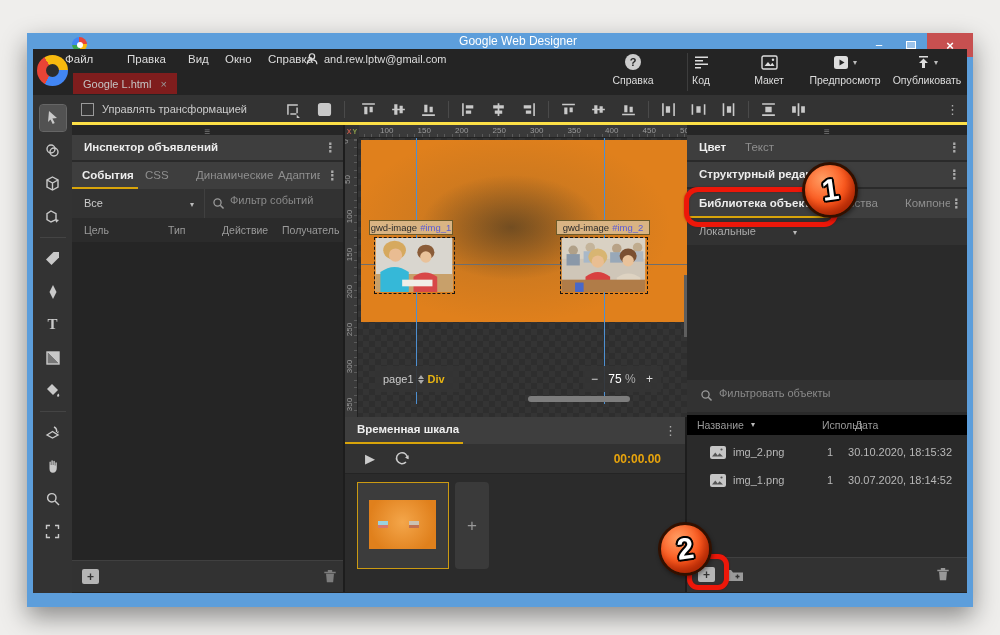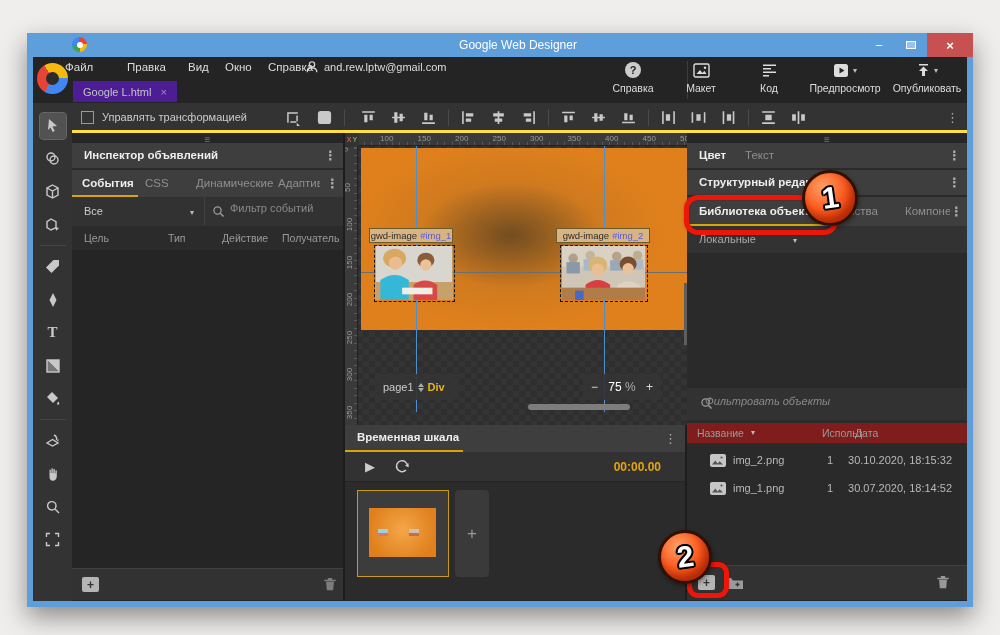--- a/index.html
+++ b/index.html
@@ -4,21 +4,21 @@
 <style>
   * { margin:0; padding:0; box-sizing:border-box; }
   html,body { width:1000px; height:635px; }
   body { font-family:"Liberation Sans","DejaVu Sans",sans-serif; background:#efeeec; position:relative; overflow:hidden; }
   .abs { position:absolute; }
   svg { display:block; }
 
   
   .window { position:absolute; left:27px; top:33px; width:946px; height:574px;
     background:#5d9edb; box-shadow:0 10px 24px rgba(0,0,0,.42); }
-  .titlebar { position:relative; height:24px; display:flex; align-items:center;margin-left:36px; }
+  .titlebar { position:relative; height:16px; display:flex; align-items:center;margin-left:36px; }
   .title { position:absolute; left:0; right:0; text-align:center; color:#fff; font-size:12px; }
   .tb-logo { position:absolute; left:9px; top:4px; width:15px; height:15px; border-radius:50%;
     background:conic-gradient(#e84436 0 25%, #f7b90e 25% 50%, #3aa54f 50% 75%, #4286f4 75% 100%); }
   .tb-logo::after { content:""; position:absolute; left:4.5px; top:4.5px; width:6px; height:6px; border-radius:50%; background:#fff; }
   .winbtns { position:absolute; right:0; top:0; height:24px; display:flex; align-items:center; }
   .winbtn { width:32px; height:24px; color:#fff; font-size:13px; display:flex; align-items:center; justify-content:center; }
   .winbtn.max i { width:10px; height:8px; border:1.5px solid #fff; background:#9cc3ea; display:block; }
   .winbtn.close { width:46px; background:#c75050; font-weight:bold; }
 
   
@@ -27,21 +27,21 @@
 
   .gwd-logo { position:absolute; left:4px; top:6px; width:31px; height:31px; border-radius:50%; z-index:5;
     background:conic-gradient(from 210deg,#e84436 0 33%, #f7b90e 33% 66%, #4286f4 66% 100%); }
   .gwd-logo::after { content:""; position:absolute; left:9px; top:9px; width:13px; height:13px; border-radius:50%; background:#2c2c2c; }
 
   .menubar { position:absolute; left:0; top:0; width:934px; height:23px; background:#242424; }
   .menu-item { position:absolute; top:4px; color:#ddd; font-size:11.5px; }
   .account { position:absolute; top:3px; display:flex; align-items:center; gap:5px; color:#ddd; }
 
   .tabrow { position:absolute; left:0; top:23px; width:934px; height:23px; background:#242424; }
-  .doc-tab { position:absolute; left:40px; top:1px; height:21px; background:#4c1d95; color:#c4c4c4;
+  .doc-tab { position:absolute; left:40px; top:1px; height:21px; background:#7f1d1d; color:#c4c4c4;
     display:flex; align-items:center; gap:9px; padding:0 10px; font-size:11px; }
   .doc-tab .x { color:#999; font-size:11px; }
 
   .top-actions { position:absolute; top:4px; right:0; height:40px; display:flex; z-index:4; }
   .action { width:68px; display:flex; flex-direction:column; align-items:center; gap:3px; color:#ddd; font-size:10.5px; }
   .action .ic { height:18px; display:flex; align-items:center; gap:2px; }
   .help-circ { width:16px; height:16px; border-radius:50%; background:#ccc; color:#242424; font-weight:bold;
     font-size:11px; display:flex; align-items:center; justify-content:center; }
   .vdivider { position:absolute; left:654px; top:4px; height:38px; width:1px; background:#3d3d3d; }
   .caret { color:#bbb; font-size:8px; }
@@ -198,35 +198,35 @@
     <div class="vdivider"></div>
     <div class="top-actions">
       <div class="action">
         <span class="ic">
             <span class="help-circ">?</span>
           </span>
         <span>Справка</span>
       </div>
       <div class="action">
         <span class="ic">
+          <svg width="15" height="15" viewBox="0 0 15 15">
+            <path d="M1 1.5h13v1.6H1z M1 5h8v1.6H1z M1 8.5h13v1.6H1z M1 12h6v1.6H1z" fill="#ddd"></path>
+          </svg>
+        </span>
+        <span>Код</span>
+      </div>
+      <div class="action">
+        <span class="ic">
           <svg width="17" height="15" viewBox="0 0 17 15">
             <rect x="1" y="1" width="15" height="13" rx="1.5" fill="none" stroke="#ddd" stroke-width="1.4"></rect>
             <path d="M3.5 11l3.5-4 2.5 3 1.8-2.2 2.2 3.2z" fill="#ddd"></path>
               <circle cx="12" cy="4.8" r="1.2" fill="#ddd"></circle>
           </svg>
         </span>
         <span>Макет</span>
-      </div>
-      <div class="action">
-        <span class="ic">
-          <svg width="15" height="15" viewBox="0 0 15 15">
-            <path d="M1 1.5h13v1.6H1z M1 5h8v1.6H1z M1 8.5h13v1.6H1z M1 12h6v1.6H1z" fill="#ddd"></path>
-          </svg>
-        </span>
-        <span>Код</span>
       </div>
       <div class="action" style="width:84px">
         <span class="ic">
           <svg width="18" height="15" viewBox="0 0 18 15">
             <rect x="1" y="1" width="14" height="13" rx="2.5" fill="#ddd"></rect>
             <path d="M6.5 4.5l5 3-5 3z" fill="#242424"></path>
           </svg>
           <span class="caret">▾</span>
         </span>
         <span>Предпросмотр</span>
@@ -572,23 +572,23 @@
       </div>
       <div class="abs subrow" style="left:0;top:93px;width:100%;height:27px;line-height:27px">
         <span class="abs" style="left:12px;color:#aaa">Локальные</span>
         <span class="abs caret" style="left:106px;top:1px">▾</span>
       </div>
       <div class="abs subrow" style="left:0;top:255px;width:100%;height:32px;line-height:32px">
         <svg class="abs" style="left:13px;top:9px" width="13" height="13" viewBox="0 0 16 16">
           <circle cx="6.8" cy="6.8" r="4.4" fill="none" stroke="#9a9a9a" stroke-width="1.6"></circle>
             <path d="M10.2 10.2l4 4" stroke="#9a9a9a" stroke-width="1.8"></path>
         </svg>
-        <input class="search-input abs" style="left: 18px; top: 7px; width: 200px; font-style: italic;" placeholder="Фильтровать объекты">
-      </div>
-      <div class="abs cols" style="left:0;top:290px;width:100%;height:20px;line-height:20px;background:#7f1d1d">
+        <input class="search-input abs" style="left: 32px; top: 7px; width: 200px;" placeholder="Фильтровать объекты">
+      </div>
+      <div class="abs cols" style="left:0;top:290px;width:100%;height:20px;line-height:20px;background:#000000">
         <span class="abs" style="left:10px">Название</span>
         <span class="abs caret" style="left:64px;top:0">▾</span>
         <span class="abs" style="left:135px">Использ</span>
         <span class="abs" style="left:168px">Дата</span>
       </div>
 
       <div class="lib-row" style="top:315px">
         <span class="file-ico">
           <svg width="16" height="13" viewBox="0 0 16 13">
               <path d="M2 10.5l3.3-4 2.4 3 1.9-2.3 3.4 3.3z" fill="#555"></path>

